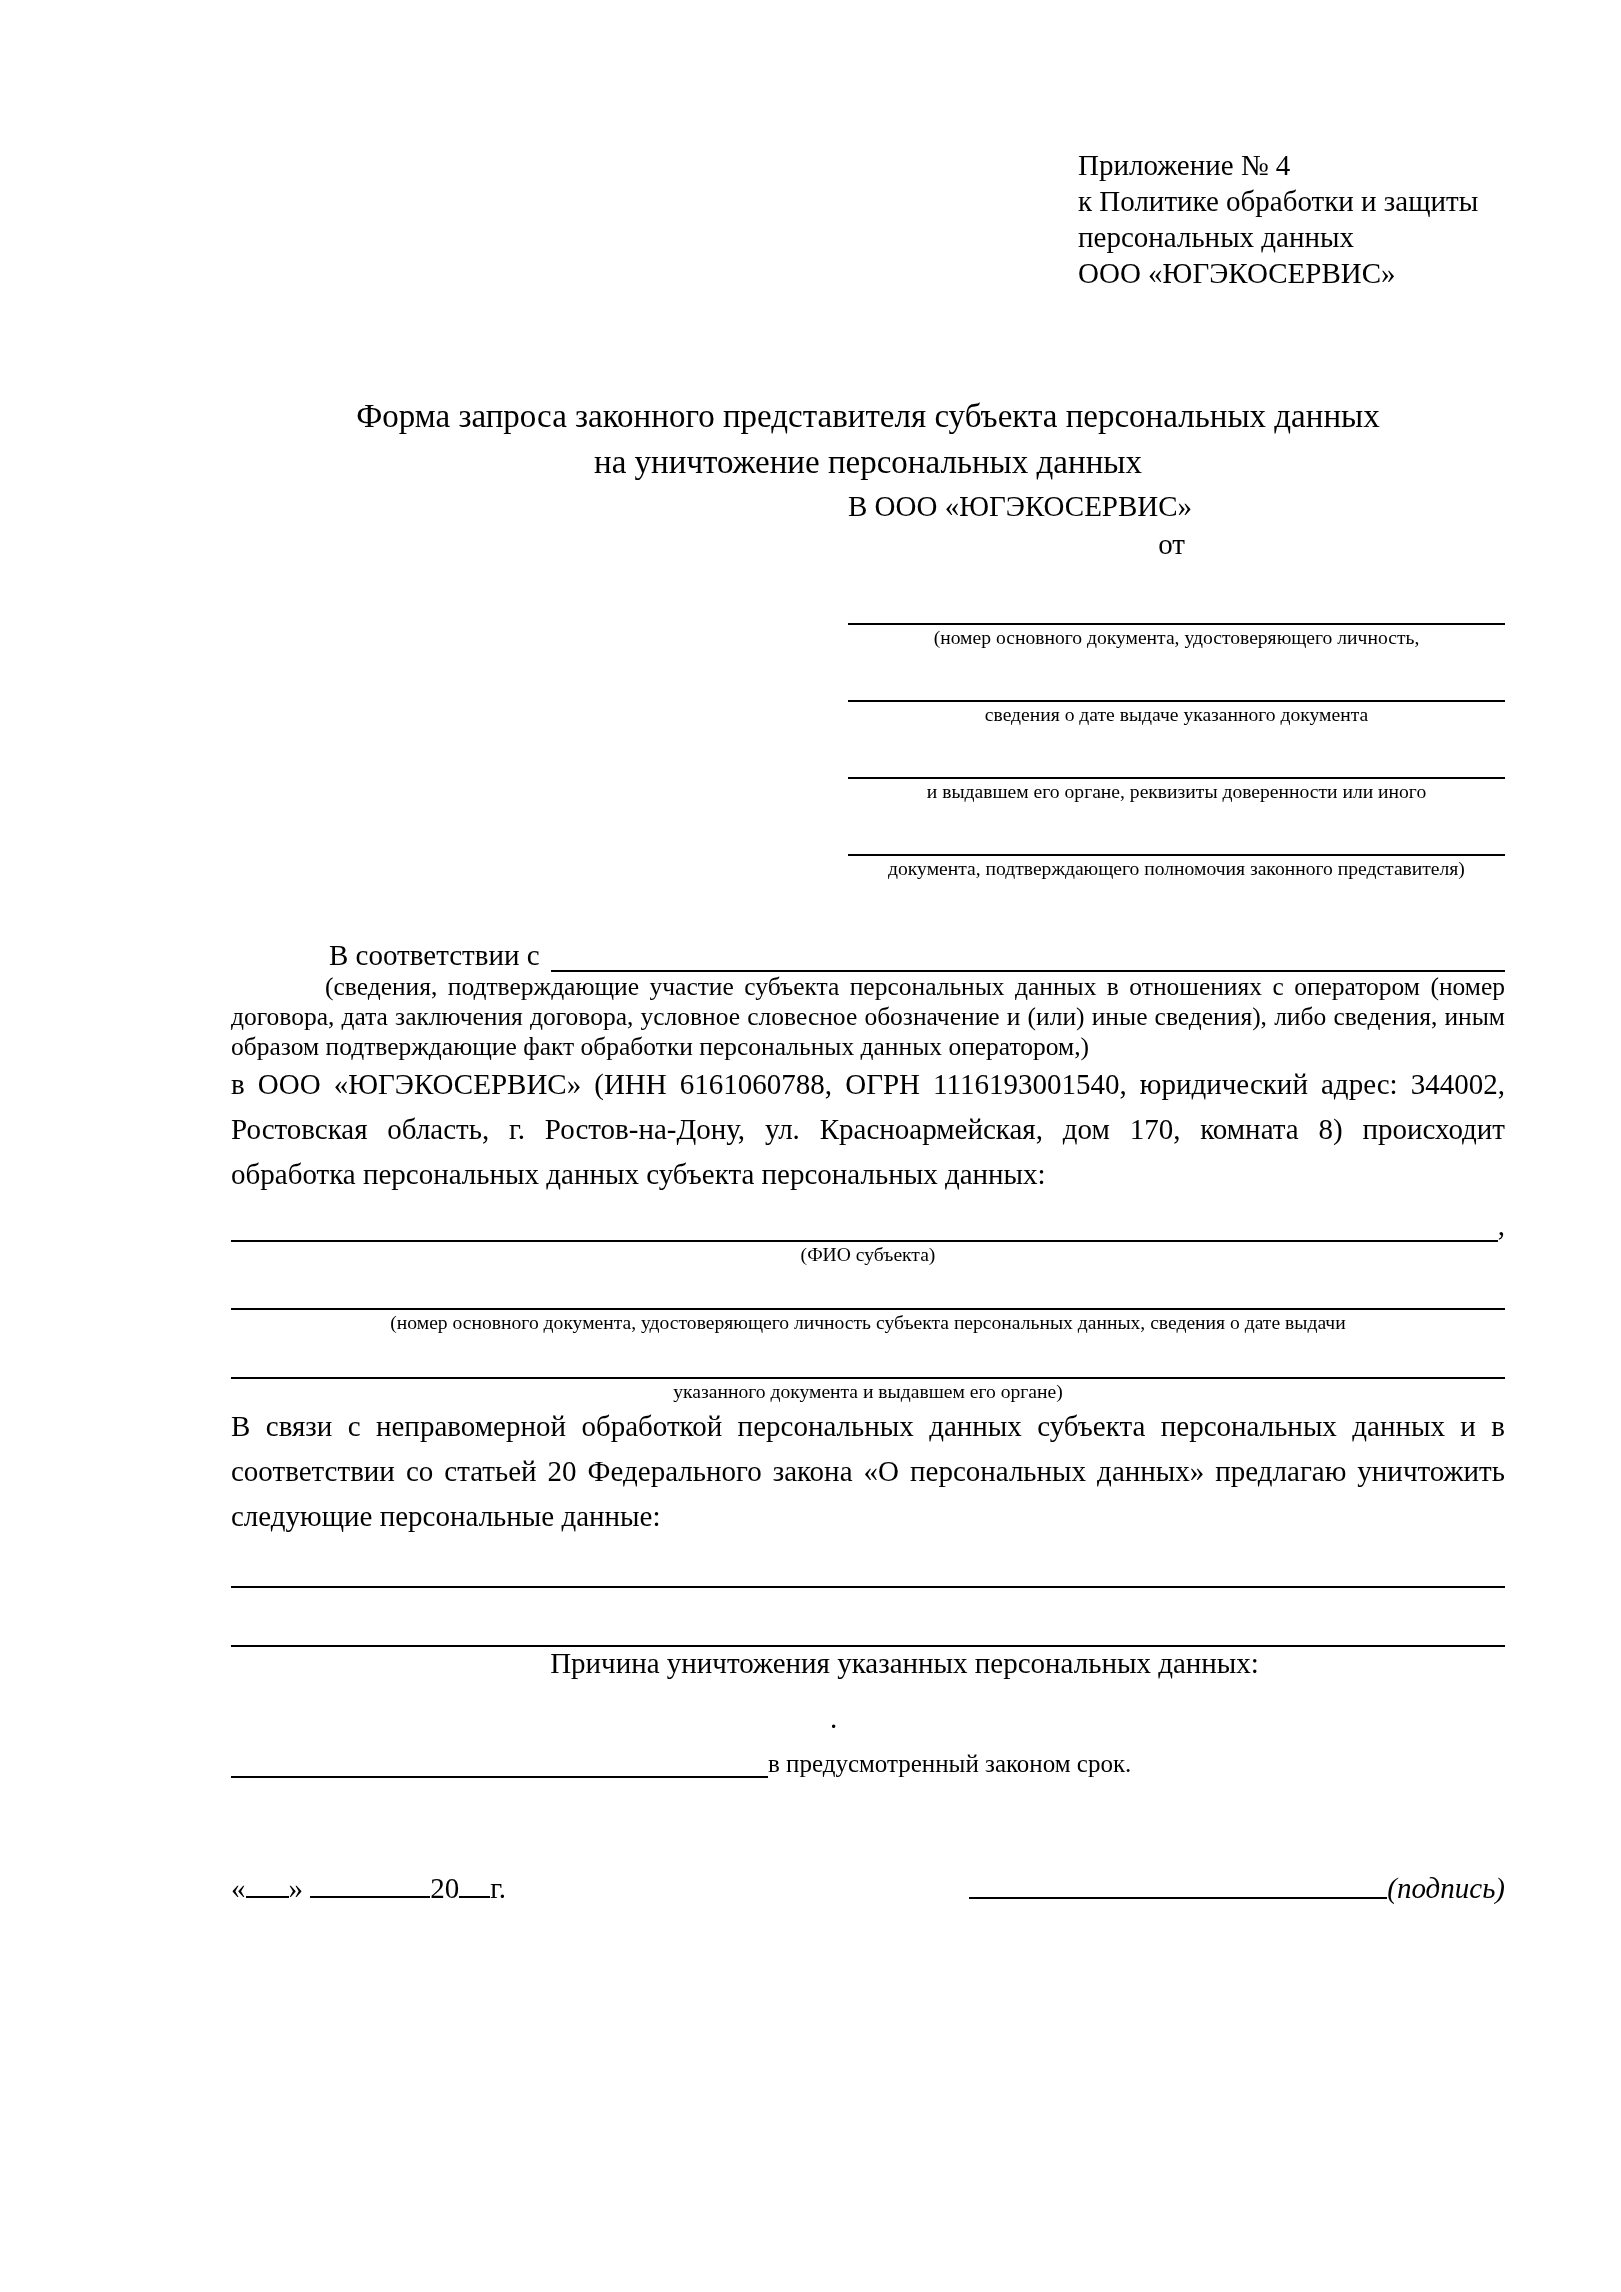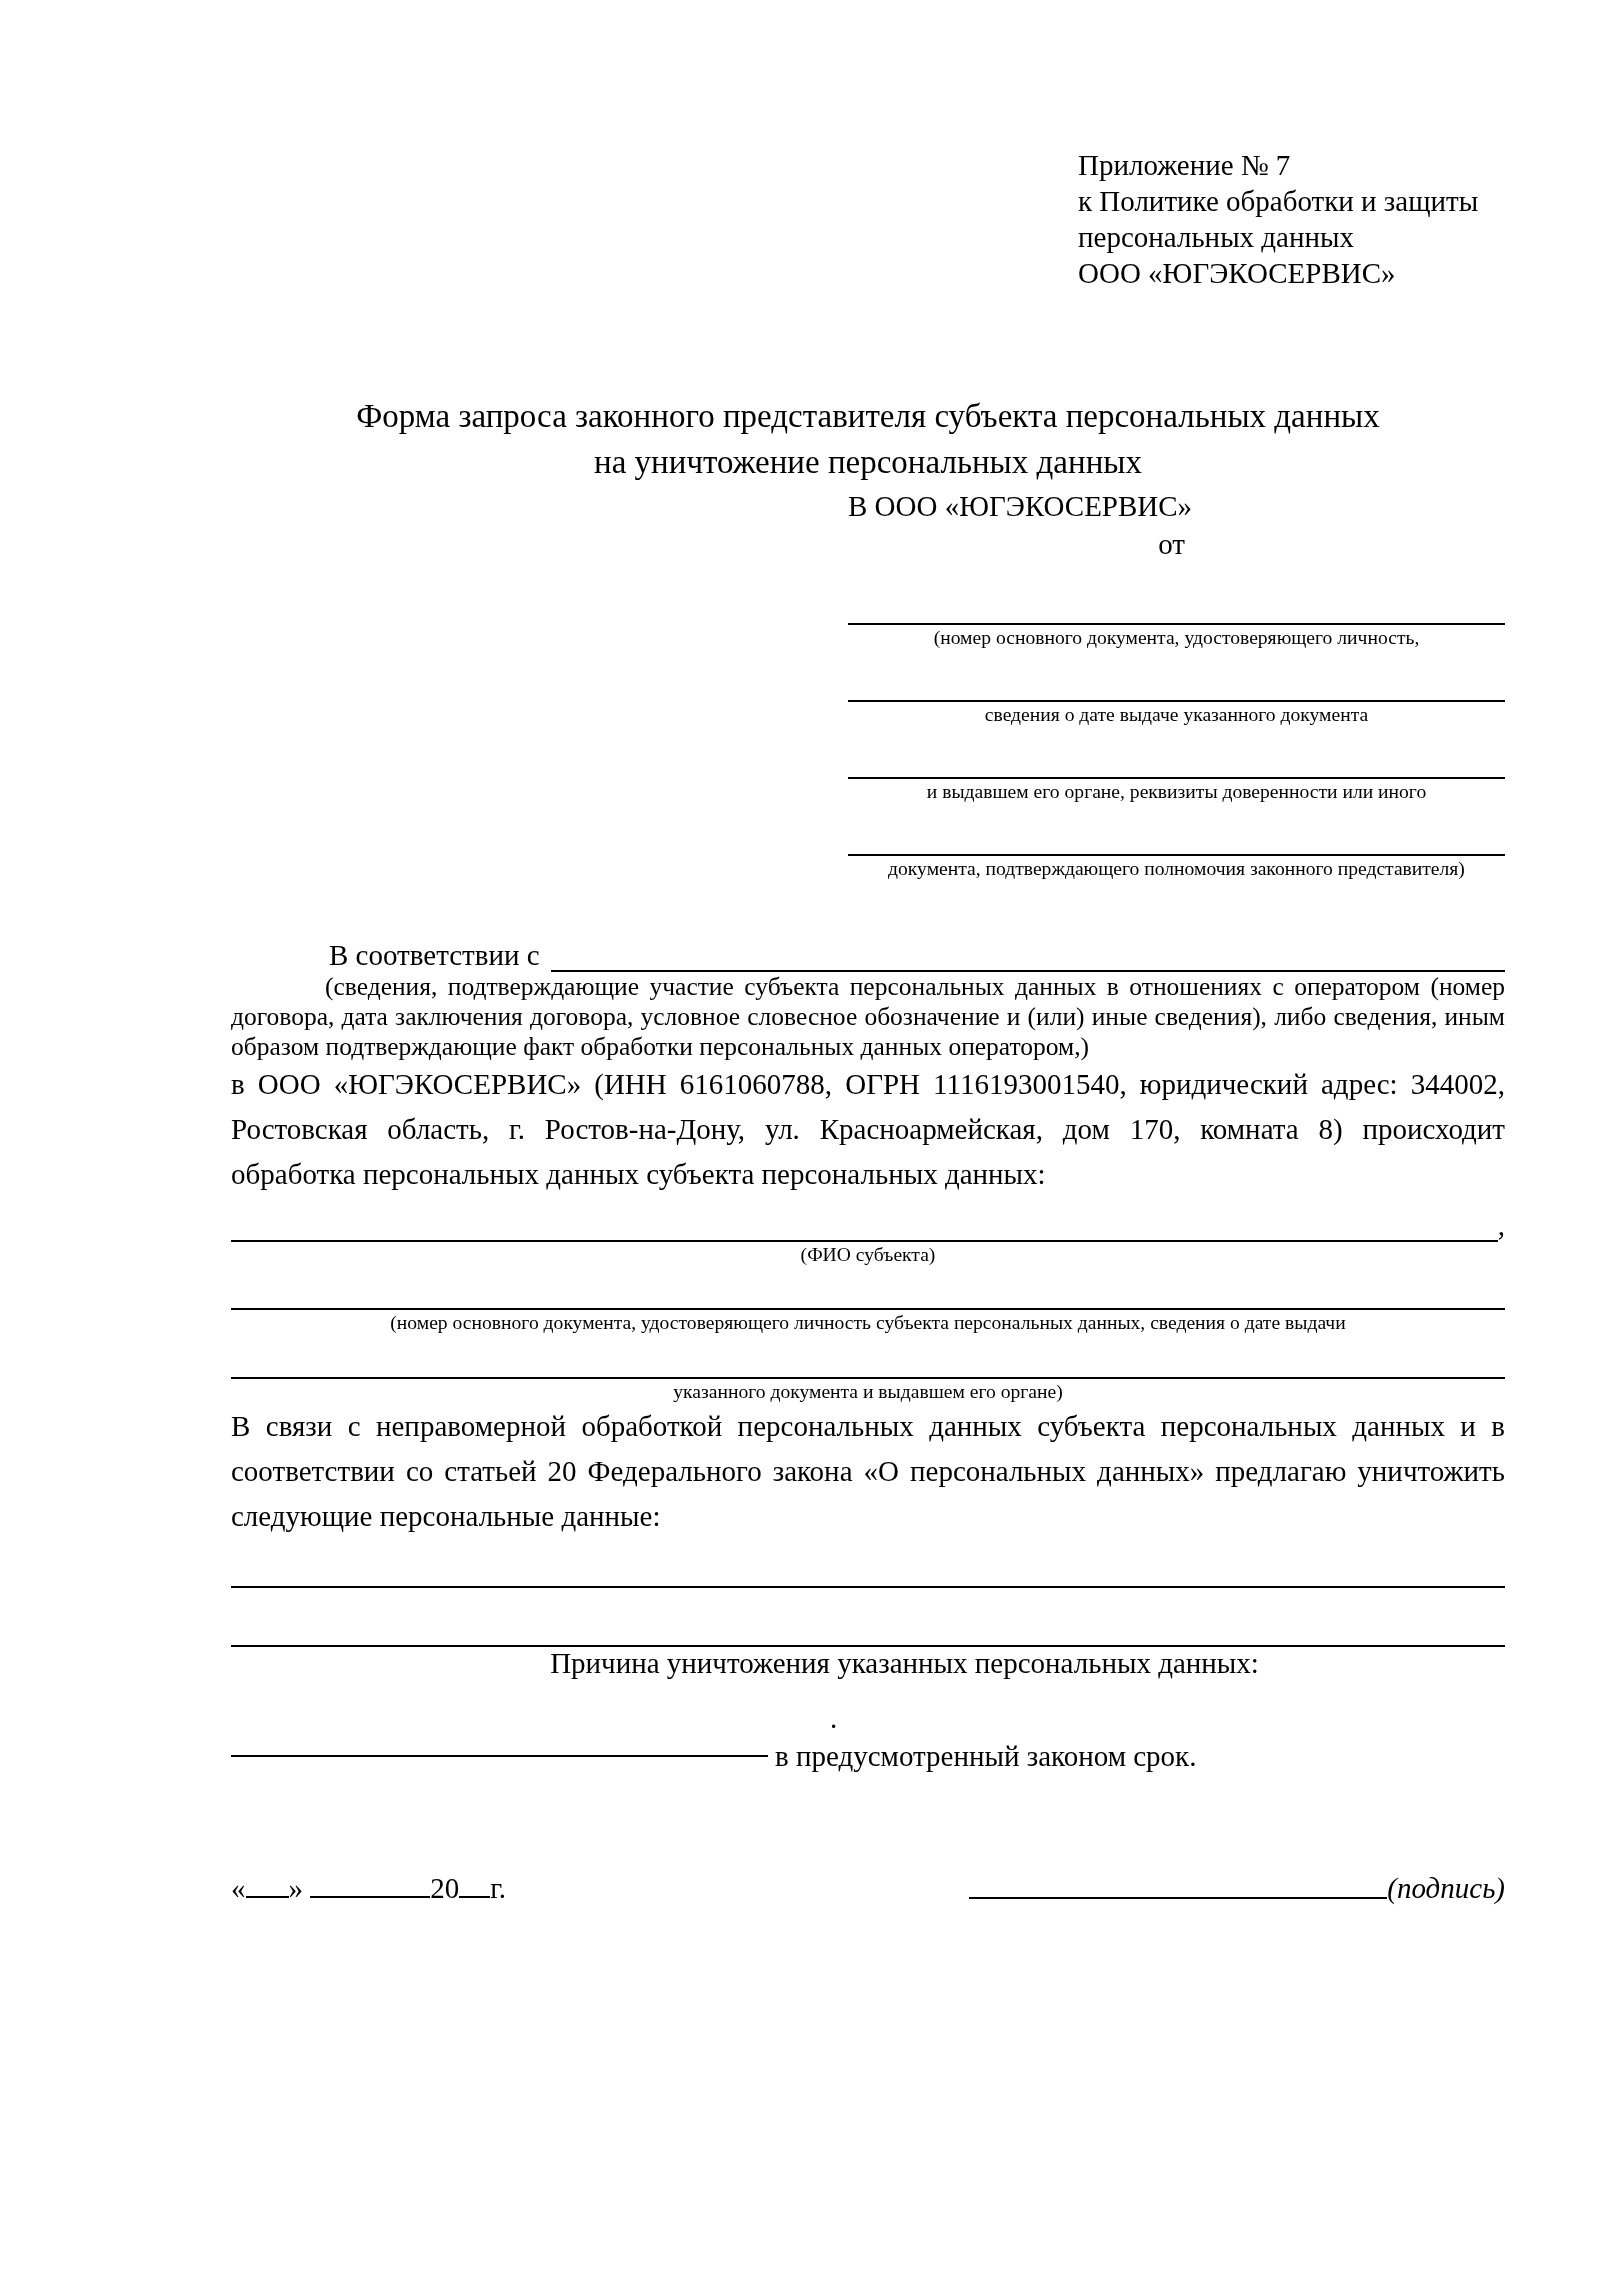--- a/index.html
+++ b/index.html
@@ -33,41 +33,41 @@
   .acc-row .lbl { white-space: nowrap; margin-right: 11.8px; }
   .note { font-size: 25.5px; line-height: 30px; text-align: justify; text-indent: 94px; }
   .para { font-size: 29px; line-height: 45px; text-align: justify; }
   .para-last-just { text-align-last: justify; }
   .blank-row { display: flex; align-items: flex-end; height: 45px; font-size: 29px; }
   .rule { height: 41px; border-bottom: 2.9px solid #000; }
   .indent-row { padding-left: 98px; }
   .reason-row { height: 45px; }
   .reason-row .lbl { white-space: nowrap; margin-right: 25px; }
   .period-row { padding-right: 69px; height: 43px; }
-  .answer-row { height: 43px; font-size: 29px; display: flex; align-items: center; gap: 7px; }
+  .answer-row { height: 43px; font-size: 25px; display: flex; align-items: flex-end; }
   .blank-fixed { width: 537px; border-bottom: 2.9px solid #000; }
   .mt6  { margin-top: 5.9px; }
   .mt16 { margin-top: 15.7px; }
   
   .footer { display: flex; justify-content: space-between; align-items: flex-end;
             margin-top: 94px; font-size: 29px; }
   .bl { display: inline-block; border-bottom: 2px solid #000; height: 3.9px; }
   .bl-day { width: 43px; }
   .bl-month { width: 120px; }
   .bl-year { width: 31px; }
   .sig-group { display: flex; align-items: flex-end; font-style: italic; }
   .bl-sign { display: inline-block; width: 418px; border-bottom: 2px solid #000; height: 3.9px; margin-bottom: 5.9px; }
 </style>
 </head>
 <body>
 
 <div class="page">
 
   <div class="annex">
-    <div>Приложение № 7</div>
+    <div>Приложение № 4</div>
     <div>к Политике обработки и защиты</div>
     <div>персональных данных</div>
     <div>ООО «ЮГЭКОСЕРВИС»</div>
   </div>
 
   <div class="title">
     <div>Форма запроса законного представителя субъекта персональных данных</div>
     <div>на уничтожение персональных данных</div>
   </div>
 

